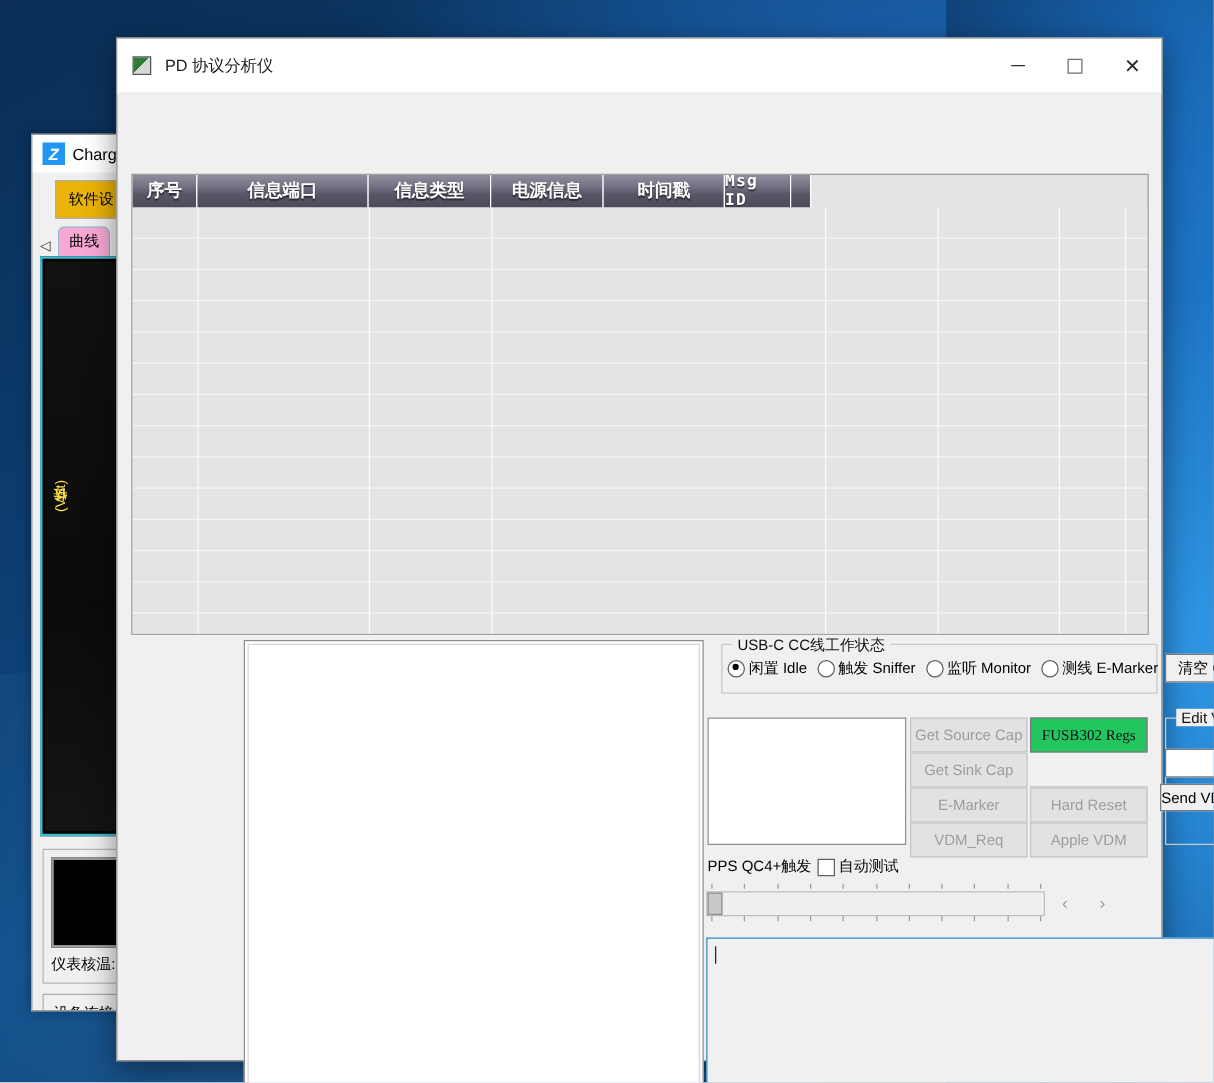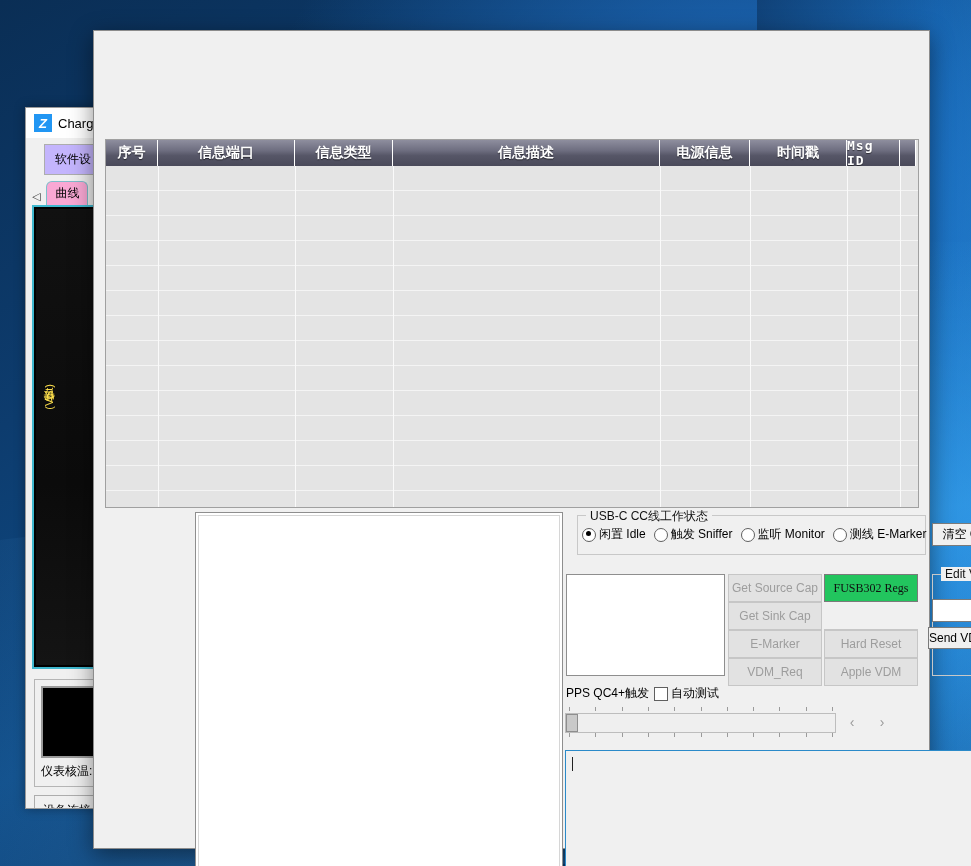--- a/index.html
+++ b/index.html
@@ -39,21 +39,21 @@
     overflow:hidden;
   }
   #bgwin .bw-title{height:30px;background:#fff;display:flex;align-items:center;padding-left:8px;gap:6px;}
   #bgwin .bw-logo{
     width:18px;height:18px;background:#2196f3;color:#fff;font-weight:bold;font-size:13px;
     display:flex;align-items:center;justify-content:center;font-style:italic;
   }
   #bgwin .bw-titletext{font-size:13px;color:#000;white-space:nowrap;}
   #bgwin .bw-btnrow{padding:6px 8px 4px 18px;}
   #bgwin .bw-btn{
-    border:1px solid #adadad;background:#c4b5fd;padding:6px 10px;font-size:12px;white-space:nowrap;
+    border:1px solid #adadad;background:#eab308;padding:6px 10px;font-size:12px;white-space:nowrap;
     display:inline-block;
   }
   #bgwin .bw-tabrow{display:flex;align-items:flex-end;padding-left:6px;height:22px;gap:2px;margin-top:4px;}
   #bgwin .bw-tabarrow{font-size:11px;color:#333;padding:0 4px 2px 0;}
   #bgwin .bw-tab{
     background:#f9a8d4;border:1px solid #7fbecb;border-bottom:none;
     border-radius:6px 6px 0 0;padding:3px 8px;font-size:12px;white-space:nowrap;
   }
   #bgwin .bw-chartbox{
     margin:0 0 0 6px;border:2px solid #3fb8cf;background:#000;height:460px;width:200px;
@@ -248,28 +248,41 @@
     <div class="bw-gauge-inner">
       <div class="bw-gauge-dot"></div>
     </div>
     <div class="bw-gauge-label">仪表核温:</div>
   </div>
   <div class="bw-statusbtn">设备连接</div>
 </div>
 
 <div id="pdwin">
 
+  <div id="titlebar">
+    <div class="app-icon"></div>
+    <div class="app-title">PD 协议分析仪</div>
+    <div class="spacer"></div>
+    <div class="wbtn">
+        <span class="glyph-min"></span>
+      </div>
+    <div class="wbtn">
+        <span class="glyph-max"></span>
+      </div>
+    <div class="wbtn close">
+        <span class="glyph-close">✕</span>
+      </div>
+  </div>
 
 
   <div id="table-wrap">
     <div id="thead">
         <div class="th" style="width: 52px;">序号</div>
         <div class="th" style="width: 137px;">信息端口</div>
         <div class="th" style="width: 98px;">信息类型</div>
-        <div class="th" style="width: 267px;">信息描述</div>
         <div class="th" style="width: 90px;">电源信息</div>
         <div class="th" style="width: 97px;">时间戳</div>
         <div class="th mono" style="width: 53px;">Msg  ID</div>
         <div class="th" style="width: 16px;"></div>
       </div>
     <div id="tbody">
       <div class="row"></div>
         <div class="row"></div>
         <div class="row"></div>
         <div class="row"></div>

